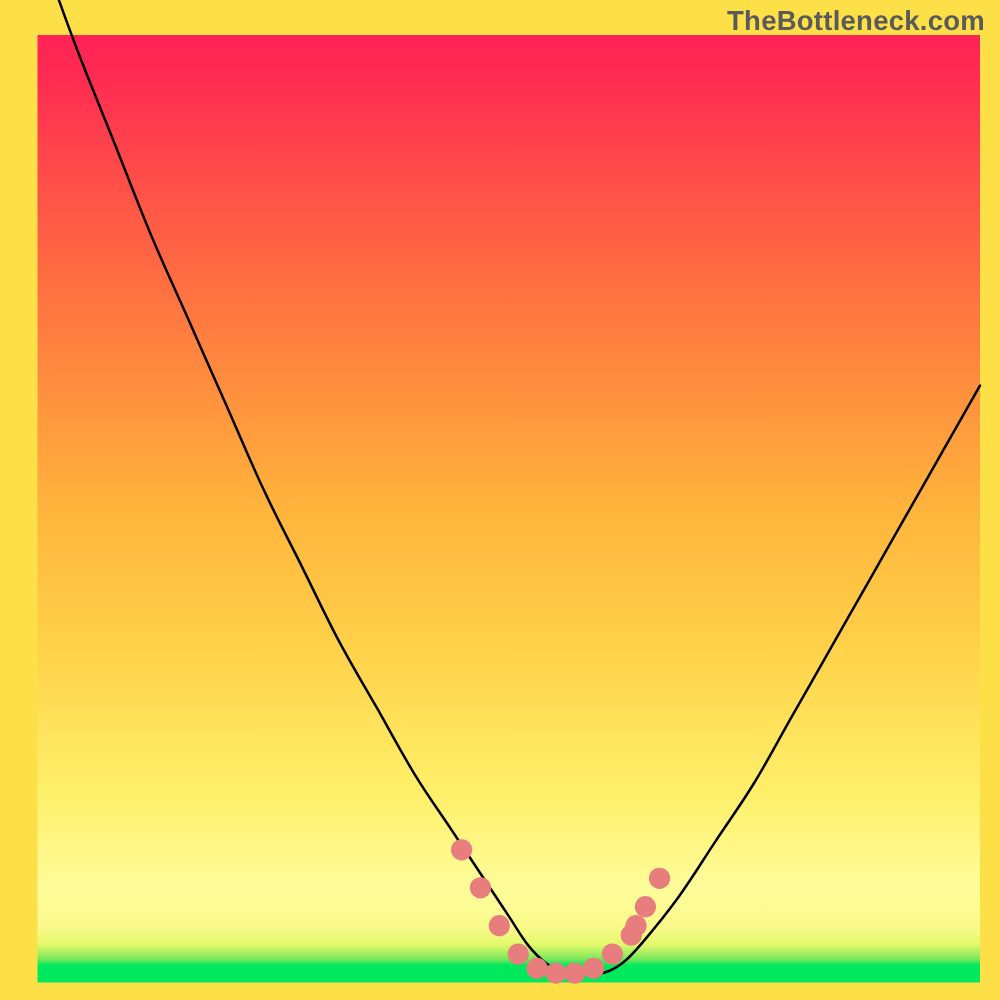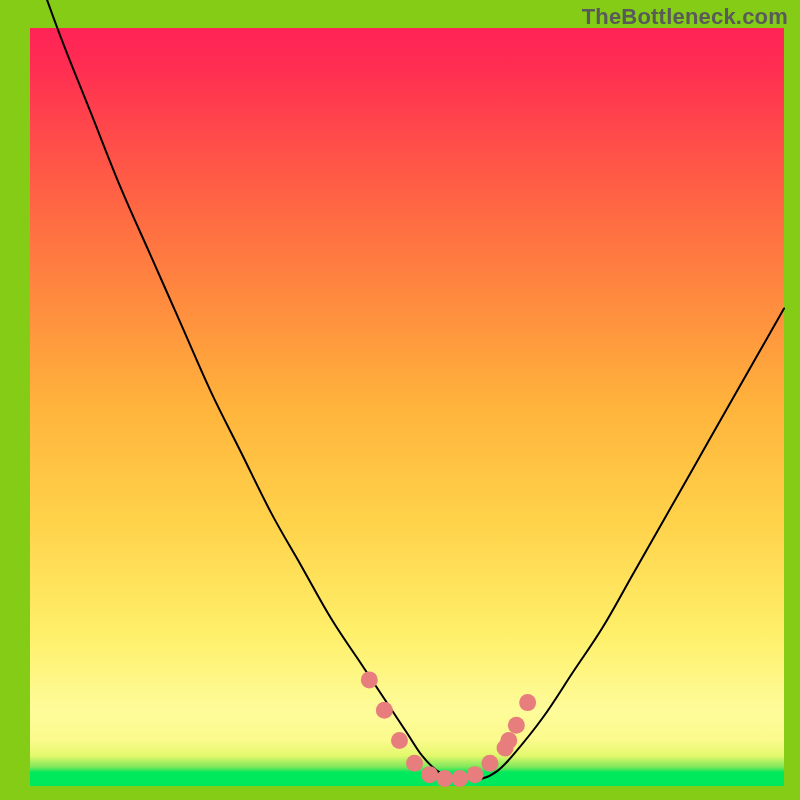--- a/index.html
+++ b/index.html
@@ -9,21 +9,21 @@
     height: 800px;
     background: #000;
     overflow: hidden;
   }
   .frame {
     position: absolute;
     left: 0;
     top: 0;
     width: 800px;
     height: 800px;
-    background: #84cc16;
+    background: #fde047;
   }
   .plot {
     position: absolute;
     left: 30px;
     top: 28px;
     width: 754px;
     height: 758px;
     
     background: linear-gradient(
       to top,

